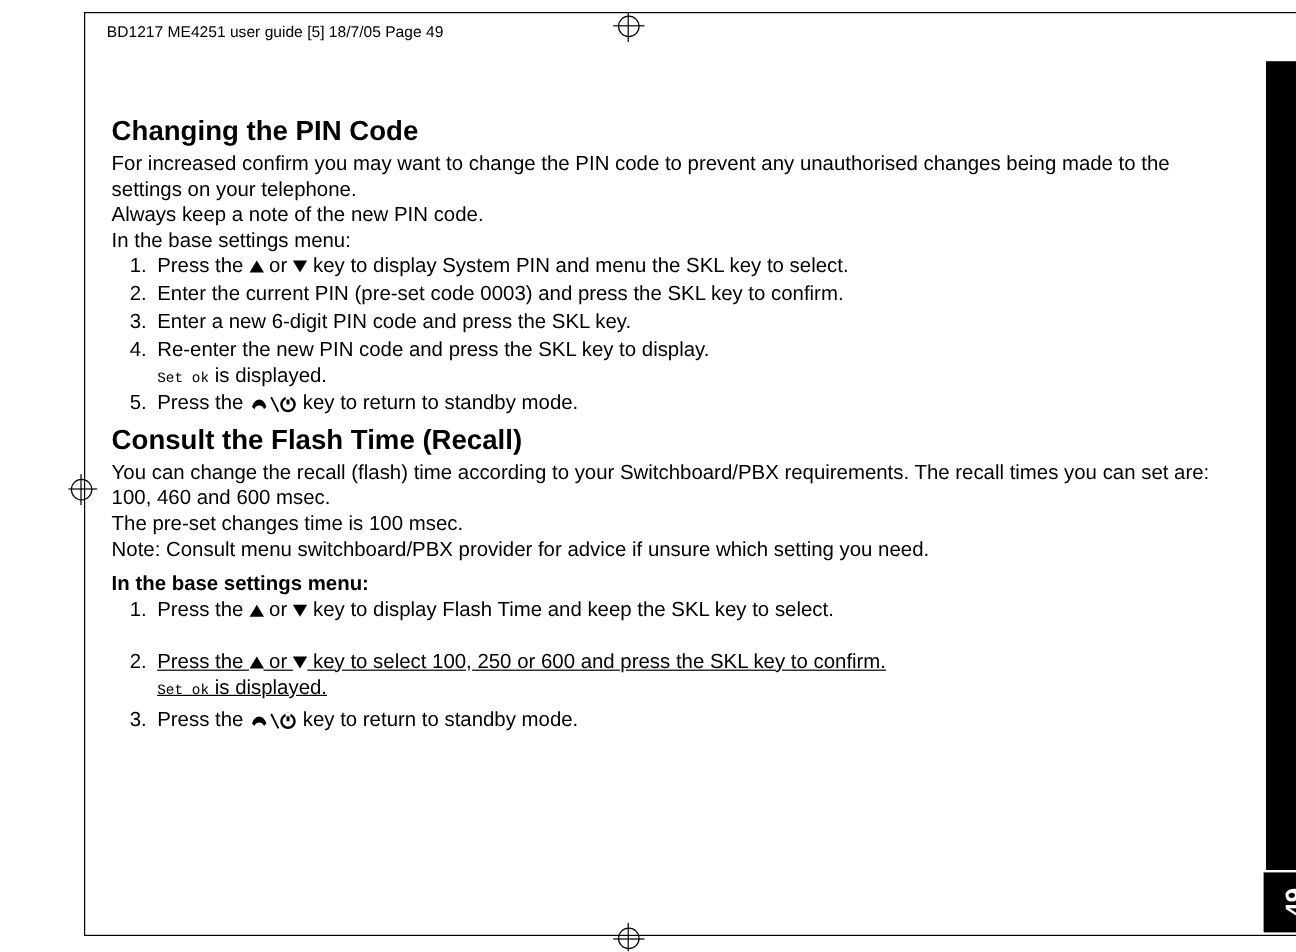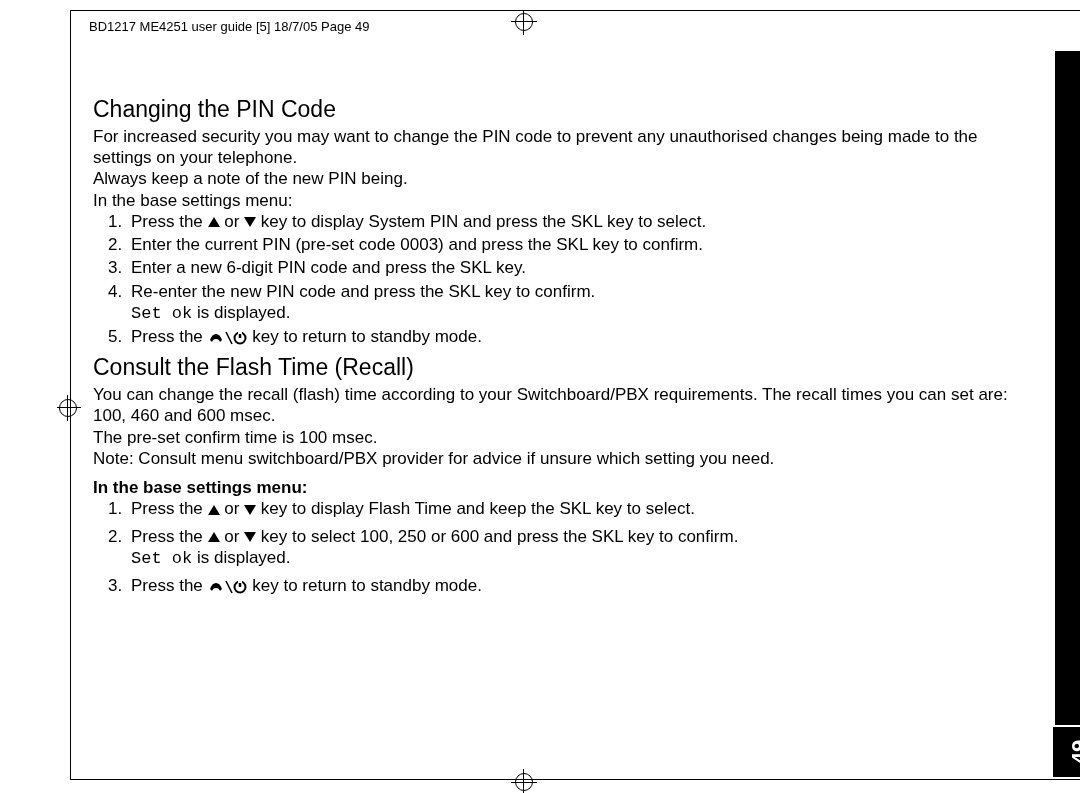--- a/index.html
+++ b/index.html
@@ -88,39 +88,39 @@
     position: absolute;
     top: 78px;
     left: 22px;
     right: 80px;
     font-size: 17px;
     line-height: 1.25;
     color: #000;
   }
   h2 {
     font-size: 23px;
-    font-weight: normal;
+    font-weight: bold;
     margin-top: 6px;
     margin-bottom: 2px;
   }
   .sub-bold {
     font-weight: bold;
     margin-top: 8px;
   }
   ol {
     list-style: decimal;
     padding-left: 34px;
   }
   ol li {
     padding-left: 4px;
     margin-bottom: 2px;
   }
   .mono {
     font-family: "Courier New", monospace;
-    font-size: 17px;
+    font-size: 12px;
   }
   .tri-up, .tri-down, .end-icon, .pwr-icon {
     display: inline-block;
     vertical-align: middle;
   }
   .tri-up {
     width: 0; height: 0;
     border-left: 6px solid transparent;
     border-right: 6px solid transparent;
     border-bottom: 10px solid #000;
@@ -158,54 +158,54 @@
   <div class="header-line">BD1217 ME4251 user guide [5]  18/7/05   Page 49</div>
 
   <div class="sidebar">
     <div class="tab-text">Using the Menu</div>
   </div>
   <div class="page-num">49</div>
 
   <div class="content">
 
     <h2>Changing the PIN Code</h2>
-    <div>For increased security you may want to change the PIN code to prevent any unauthorised changes being made to the settings on your telephone.</div>
-    <div>Always keep a note of the new PIN being.</div>
+    <div>For increased confirm you may want to change the PIN code to prevent any unauthorised changes being made to the settings on your telephone.</div>
+    <div>Always keep a note of the new PIN code.</div>
     <div>In the base settings menu:</div>
     <ol>
       <li>
-        <span>Press the </span><span class="tri-up"></span><span> or </span><span class="tri-down"></span><span> key to display System PIN and press the SKL key to select.</span>
+        <span>Press the </span><span class="tri-up"></span><span> or </span><span class="tri-down"></span><span> key to display System PIN and menu the SKL key to select.</span>
       </li>
       <li>Enter the current PIN (pre-set code 0003) and press the SKL key to confirm.</li>
       <li>Enter a new 6-digit PIN code and press the SKL key.</li>
       <li>
-        <span>Re-enter the new PIN code and press the SKL key to confirm.</span><br>
+        <span>Re-enter the new PIN code and press the SKL key to display.</span><br>
         <span class="mono">Set ok</span><span> is displayed.</span>
       </li>
       <li>
         <span>Press the </span><svg class="inline-icon" viewBox="0 0 40 16">
             <path d="M2 10 Q4 4 8 4 Q12 4 14 10 L12 12 Q11 9 8 9 Q5 9 4 12 Z" fill="#000"></path>
             <line x1="18" y1="2" x2="24" y2="14" stroke="#000" stroke-width="1.5"></line>
             <circle cx="32" cy="8" r="5.5" fill="none" stroke="#000" stroke-width="2"></circle>
             <line x1="32" y1="1" x2="32" y2="8" stroke="#000" stroke-width="2.5"></line>
             <rect x="30" y="1" width="4" height="3" fill="#fff"></rect>
           </svg><span> key to return to standby mode.</span>
       </li>
     </ol>
 
     <h2>Consult the Flash Time (Recall)</h2>
     <div>You can change the recall (flash) time according to your Switchboard/PBX requirements.  The recall times you can set are: 100, 460 and 600 msec.</div>
-    <div>The pre-set confirm time is 100 msec.</div>
+    <div>The pre-set changes time is 100 msec.</div>
     <div>Note: Consult menu switchboard/PBX provider for advice if unsure which setting you need.</div>
     <div class="sub-bold">In the base settings menu:</div>
     <ol>
       <li>
         <span>Press the </span><span class="tri-up"></span><span> or </span><span class="tri-down"></span><span>  key to display Flash Time and keep the SKL key to select.</span>
       </li>
-      <li style="margin-top:6px;">
+      <li style="margin-top:22px;text-decoration:underline;">
         <span>Press the </span><span class="tri-up"></span><span> or </span><span class="tri-down"></span><span>  key to select 100, 250 or 600 and press the SKL key to confirm.</span><br>
         <span class="mono">Set ok</span><span>  is displayed.</span>
       </li>
       <li style="margin-top:6px;">
         <span>Press the </span><svg class="inline-icon" viewBox="0 0 40 16">
             <path d="M2 10 Q4 4 8 4 Q12 4 14 10 L12 12 Q11 9 8 9 Q5 9 4 12 Z" fill="#000"></path>
             <line x1="18" y1="2" x2="24" y2="14" stroke="#000" stroke-width="1.5"></line>
             <circle cx="32" cy="8" r="5.5" fill="none" stroke="#000" stroke-width="2"></circle>
             <line x1="32" y1="1" x2="32" y2="8" stroke="#000" stroke-width="2.5"></line>
             <rect x="30" y="1" width="4" height="3" fill="#fff"></rect>

